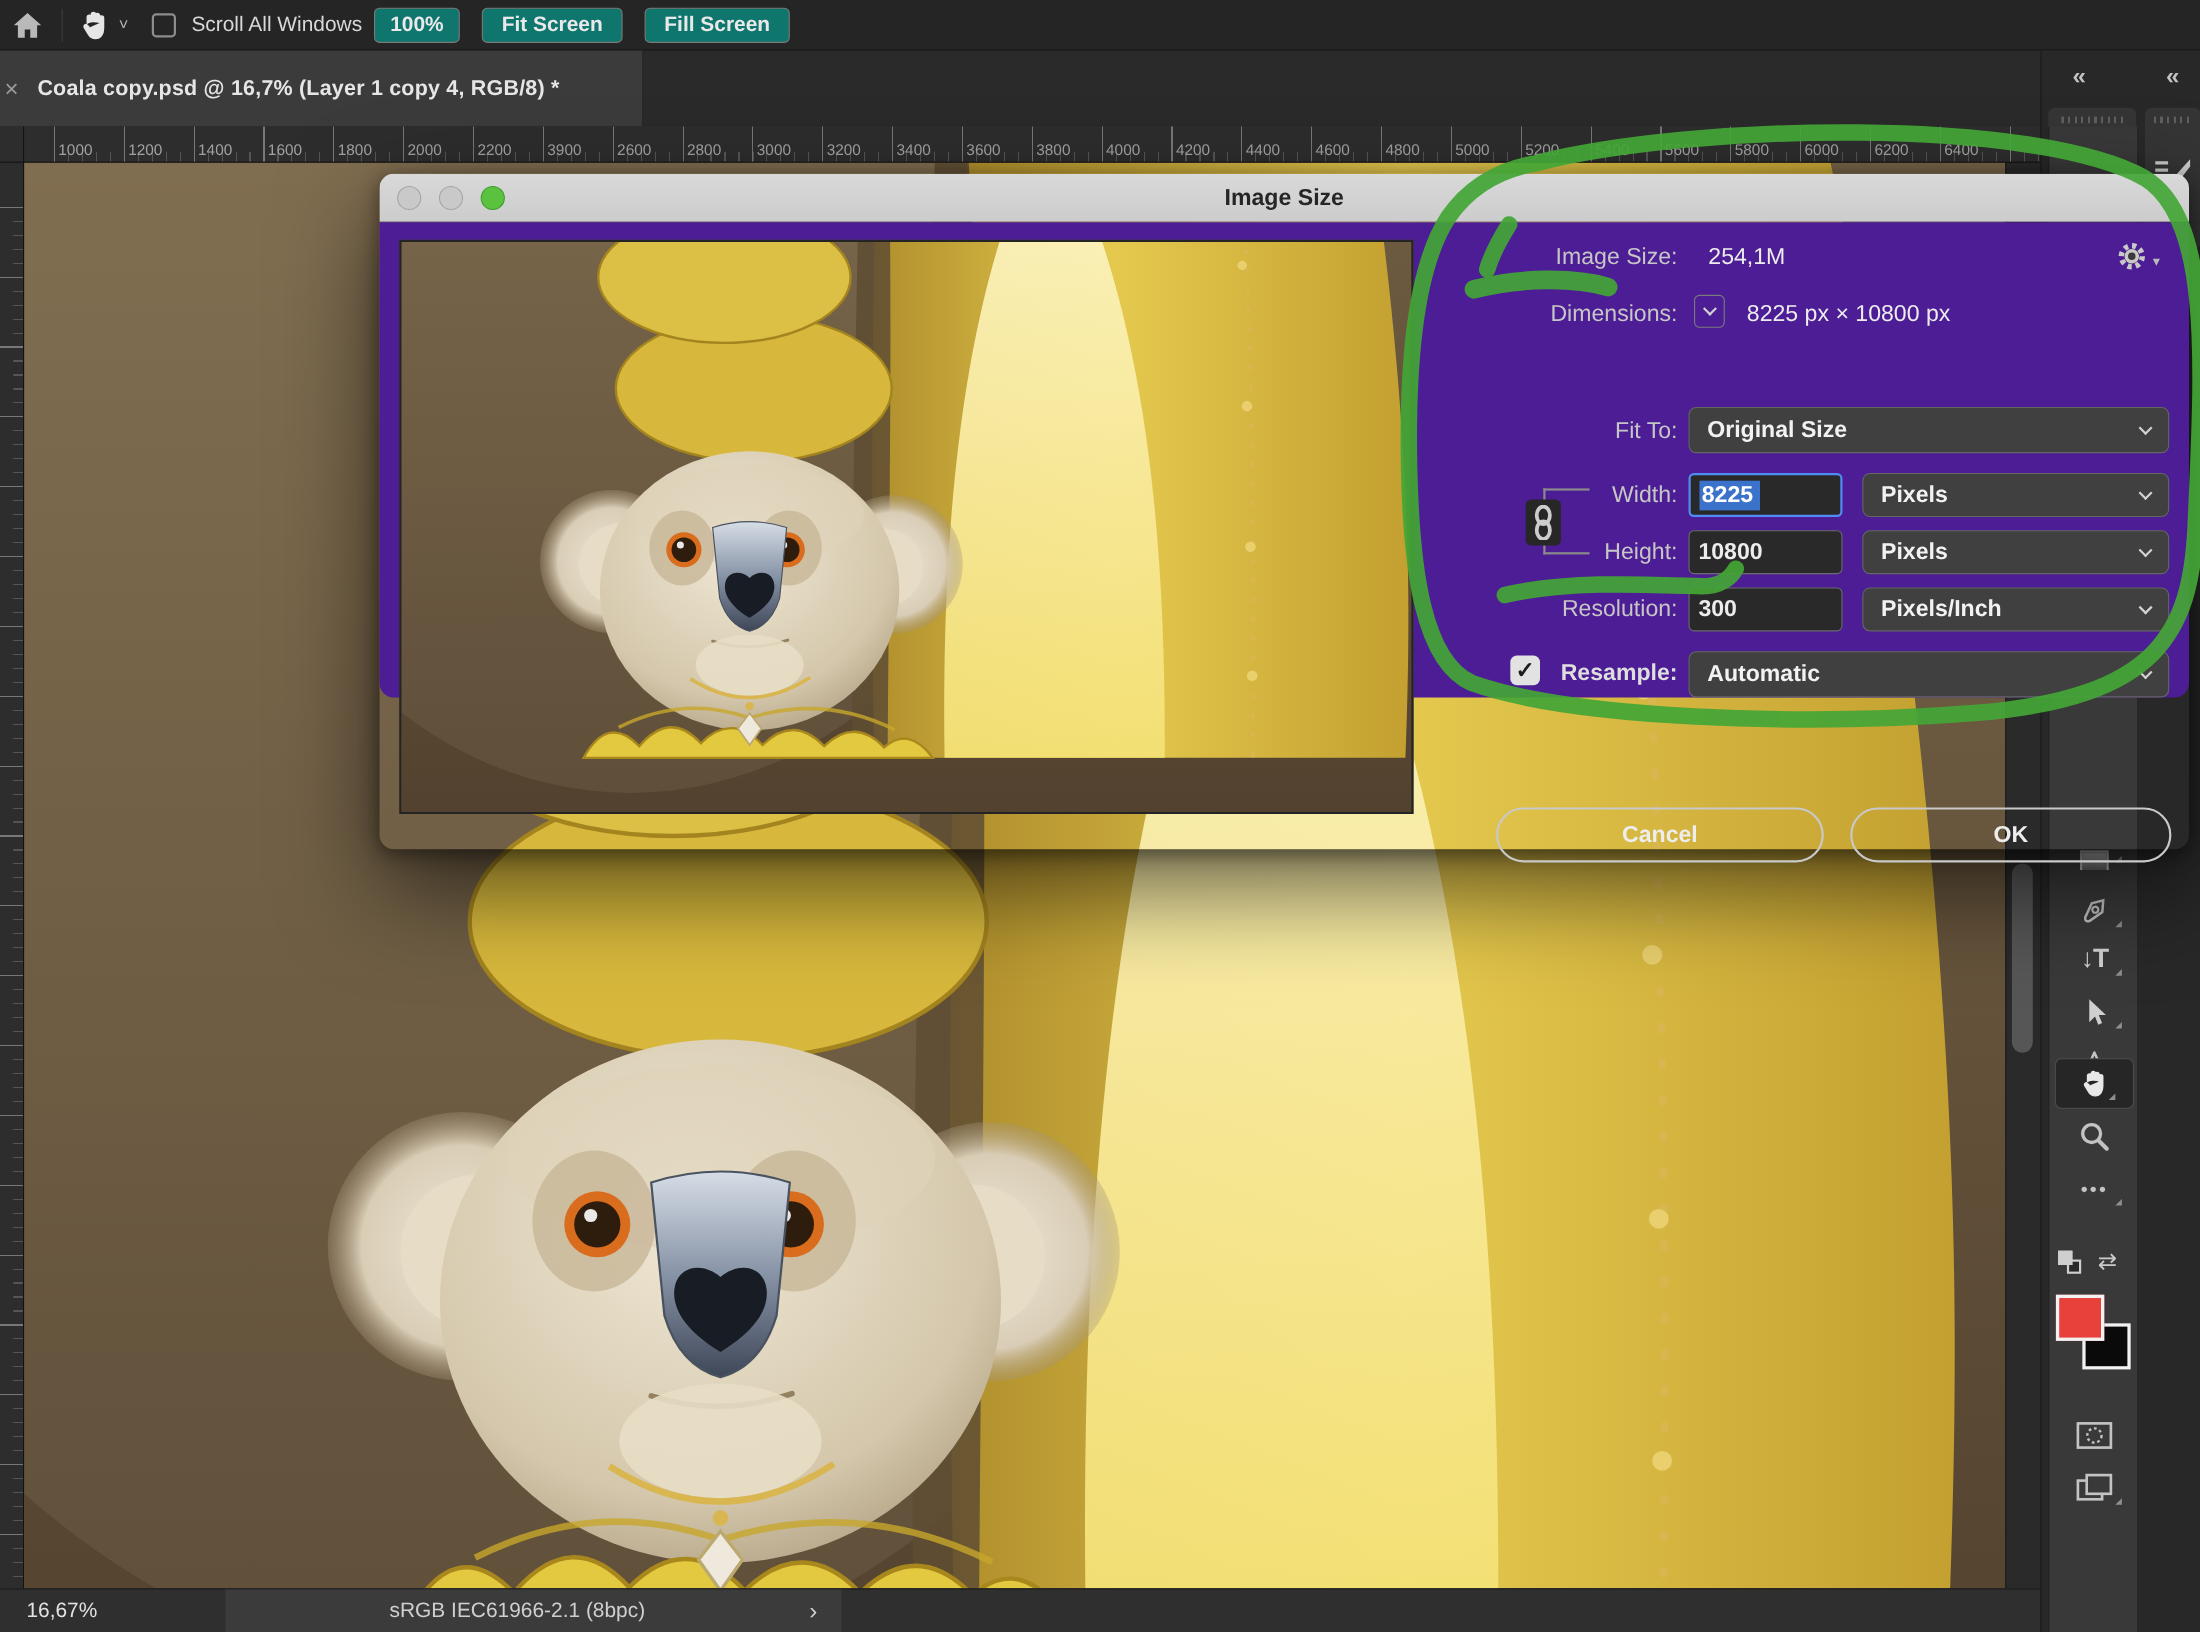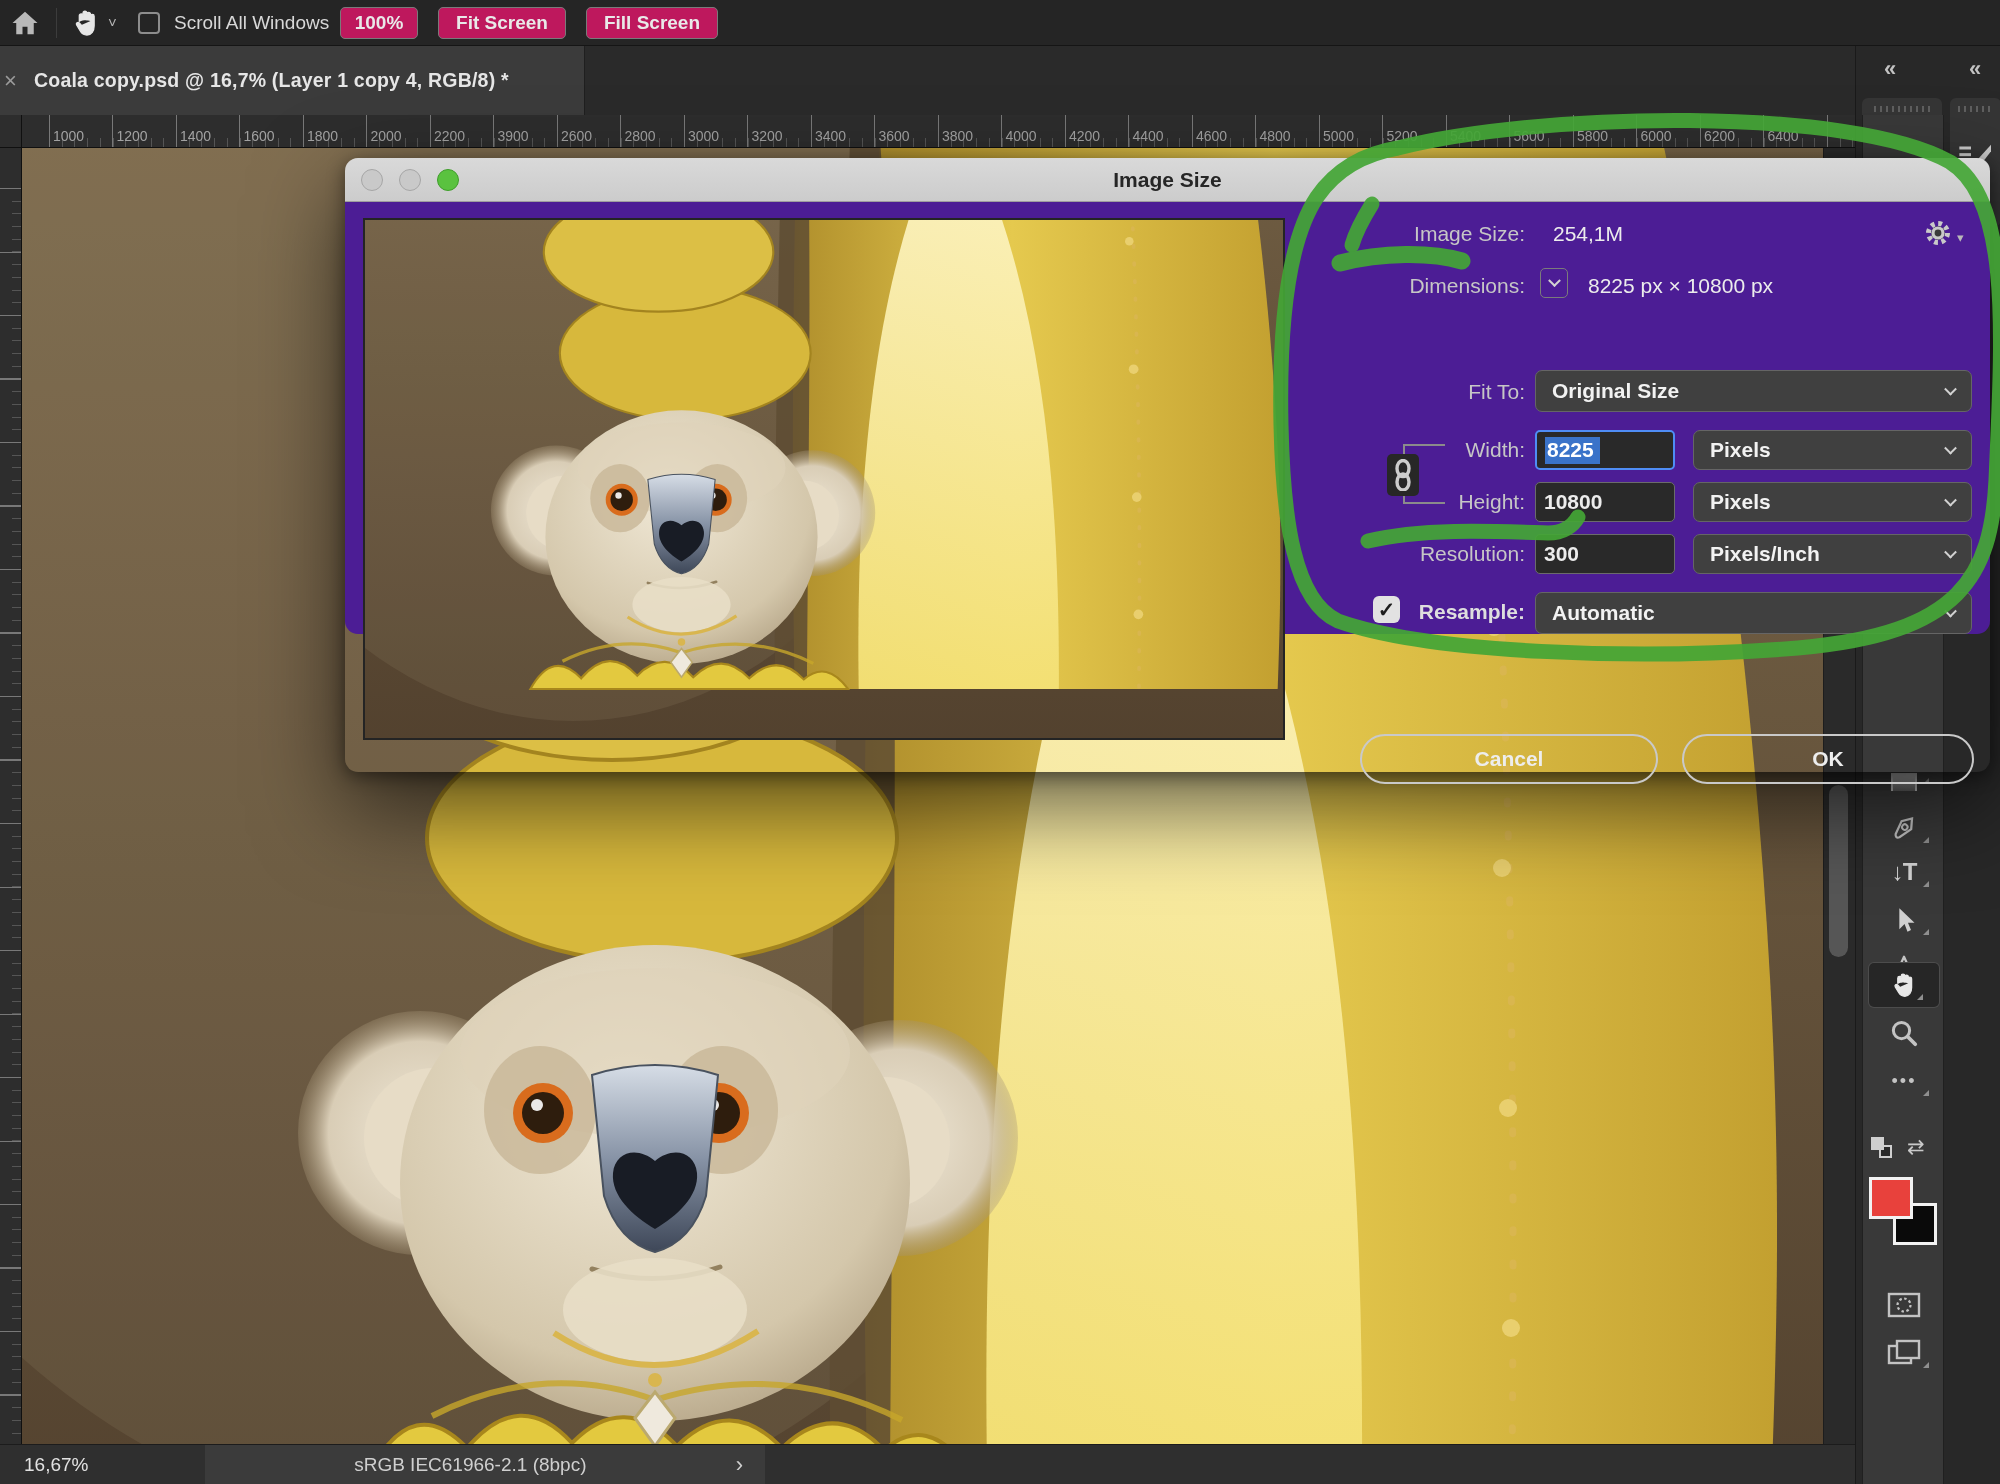--- a/index.html
+++ b/index.html
@@ -11,21 +11,21 @@
   }
   .abs { position:absolute; }
 
   
   #options-bar { left:0; top:0; width:2000px; height:46px; background:#252525; border-bottom:1px solid #151515; }
   .vdiv { width:1px; background:#3c3c3c; }
   .opt-icon { color:#cfcfcf; display:flex; align-items:center; justify-content:center; }
   .opt-check { width:22px; height:22px; border:2px solid #8d8d8d; border-radius:4px; background:transparent; }
   .opt-label { color:#d8d8d8; font-size:19px; line-height:46px; }
   .opt-btn {
-    height:32px; top:7px; border:1.5px solid #7a7a7a; border-radius:5px; background:#be185d;
+    height:32px; top:7px; border:1.5px solid #7a7a7a; border-radius:5px; background:#0f766e;
     color:#e9e9e9; font-size:19px; font-weight:700; display:flex; align-items:center; justify-content:center;
   }
   .caret { color:#b5b5b5; font-size:15px; }
 
   
   #tab-bar { left:0; top:46px; width:2000px; height:69px; background:#2a2a2a; }
   #tab { left:0; top:0; width:585px; height:69px; background:#3b3b3b; border-right:1px solid #1f1f1f; }
   #tab-close { left:4px; top:22px; color:#9b9b9b; font-size:22px; }
   #tab-title { left:34px; top:0; line-height:69px; color:#e6e6e6; font-size:19.5px; font-weight:700; letter-spacing:.2px; }
 

